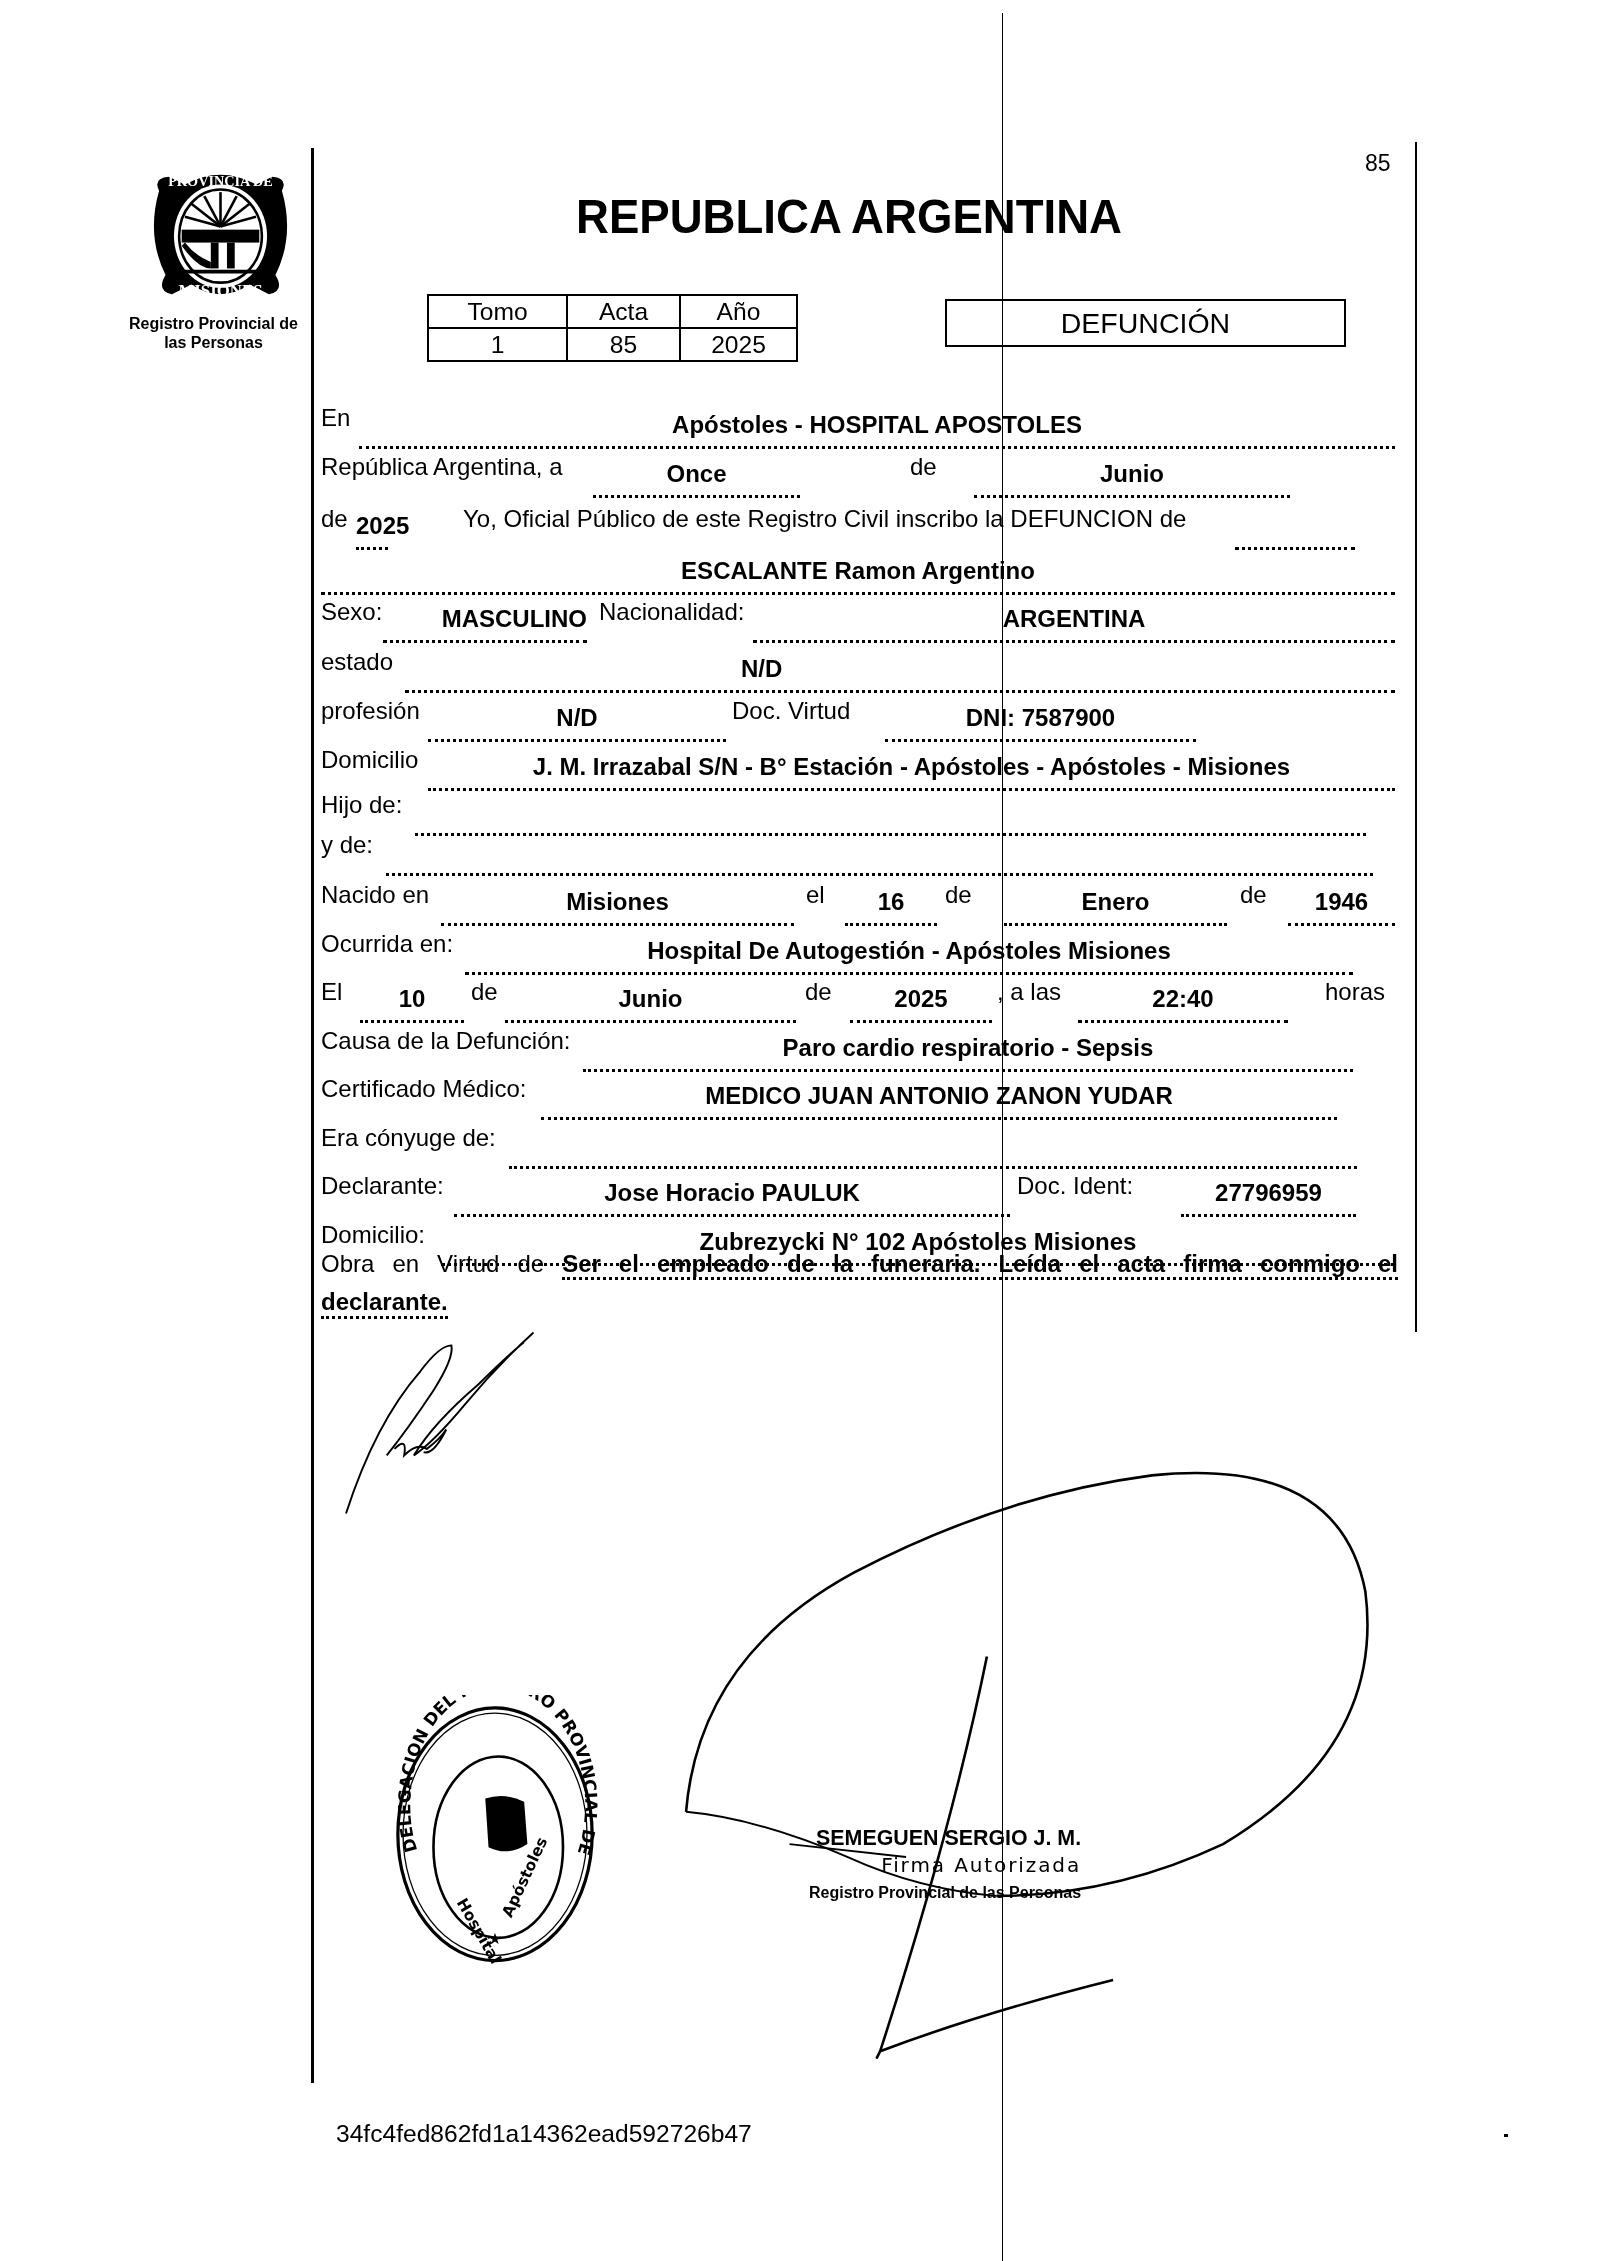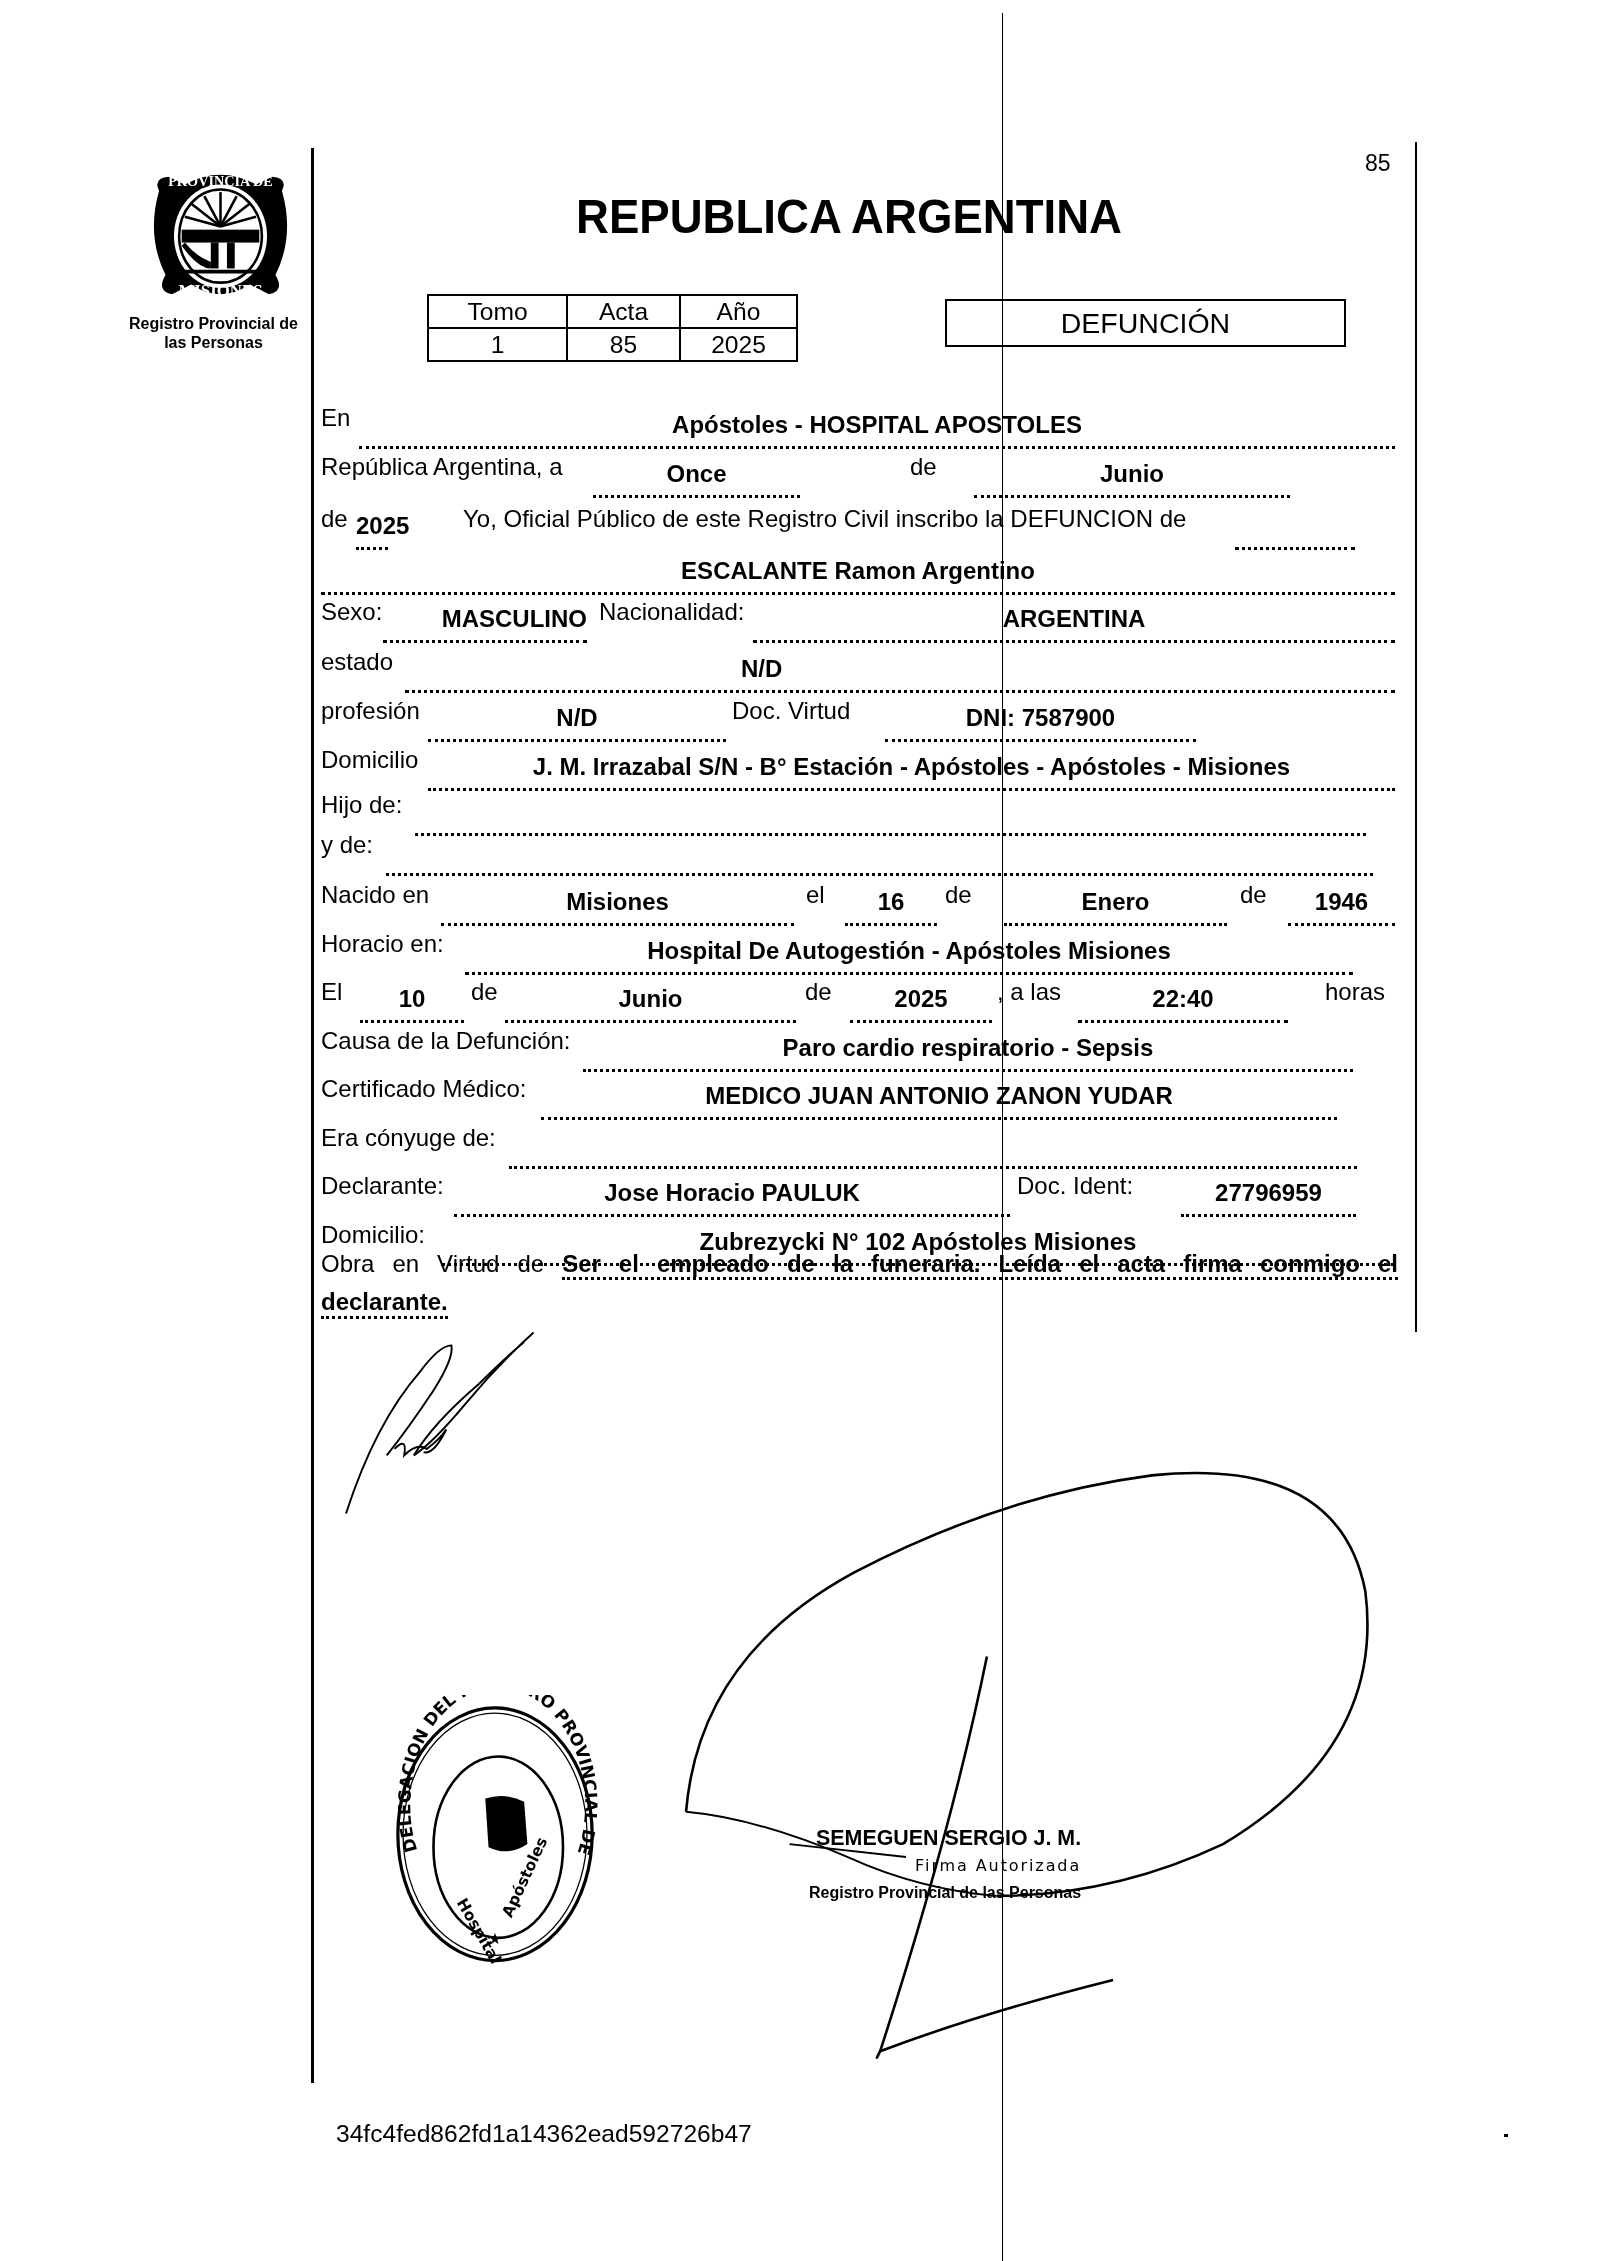--- a/index.html
+++ b/index.html
@@ -139,21 +139,21 @@
   <span class="fld" style="left:120px; width:353px">Misiones</span>
   <span class="lbl" style="left:485px">el</span>
   <span class="fld" style="left:524px; width:92px">16</span>
   <span class="lbl" style="left:624px">de</span>
   <span class="fld" style="left:683px; width:223px">Enero</span>
   <span class="lbl" style="left:919px">de</span>
   <span class="fld" style="left:967px; width:107px">1946</span>
 </div>
 
 <div class="row" style="top:930px">
-  <span class="lbl" style="left:0">Horacio en:</span>
+  <span class="lbl" style="left:0">Ocurrida en:</span>
   <span class="fld" style="left:144px; width:888px">Hospital De Autogestión - Apóstoles Misiones</span>
 </div>
 
 <div class="row" style="top:978px">
   <span class="lbl" style="left:0">El</span>
   <span class="fld" style="left:39px; width:104px">10</span>
   <span class="lbl" style="left:150px">de</span>
   <span class="fld" style="left:184px; width:291px">Junio</span>
   <span class="lbl" style="left:484px">de</span>
   <span class="fld" style="left:529px; width:142px">2025</span>
@@ -225,19 +225,19 @@
   <svg width="725" height="647" viewBox="0 0 1120 1000">
     <path d="M40 570 Q60 330 300 200 Q530 80 760 50 Q1050 20 1090 230 Q1120 470 870 620 Q700 700 520 700" fill="none" stroke="#000" stroke-width="4"></path>
     <path d="M520 700 Q400 690 290 640 Q150 580 40 570" fill="none" stroke="#000" stroke-width="3"></path>
     <path d="M505 330 Q450 600 340 940 Q330 960 340 940 Q500 880 700 830" fill="none" stroke="#000" stroke-width="4"></path>
     <line x1="200" y1="620" x2="380" y2="640" stroke="#000" stroke-width="3"></line>
   </svg>
 </div>
 
 <div class="abs sig-caption">
   <div style="font-weight:bold;">SEMEGUEN SERGIO J. M.</div>
-  <div style="letter-spacing:1.9px; font-family:'DejaVu Sans', sans-serif; font-size:16px;">Firma Autorizada</div>
+  <div style="letter-spacing:1.9px; font-family:'DejaVu Sans', sans-serif; font-size:20px;">Firma Autorizada</div>
   <div style="font-size:16px; font-weight:bold;">Registro Provincial de las Personas</div>
 </div>
 
 <div class="abs hash">34fc4fed862fd1a14362ead592726b47</div>
 <div class="abs" style="left:1504px; top:2134px; width:3.9px; height:2.6px; background:#000;"></div>
 
 
 </body></html>

